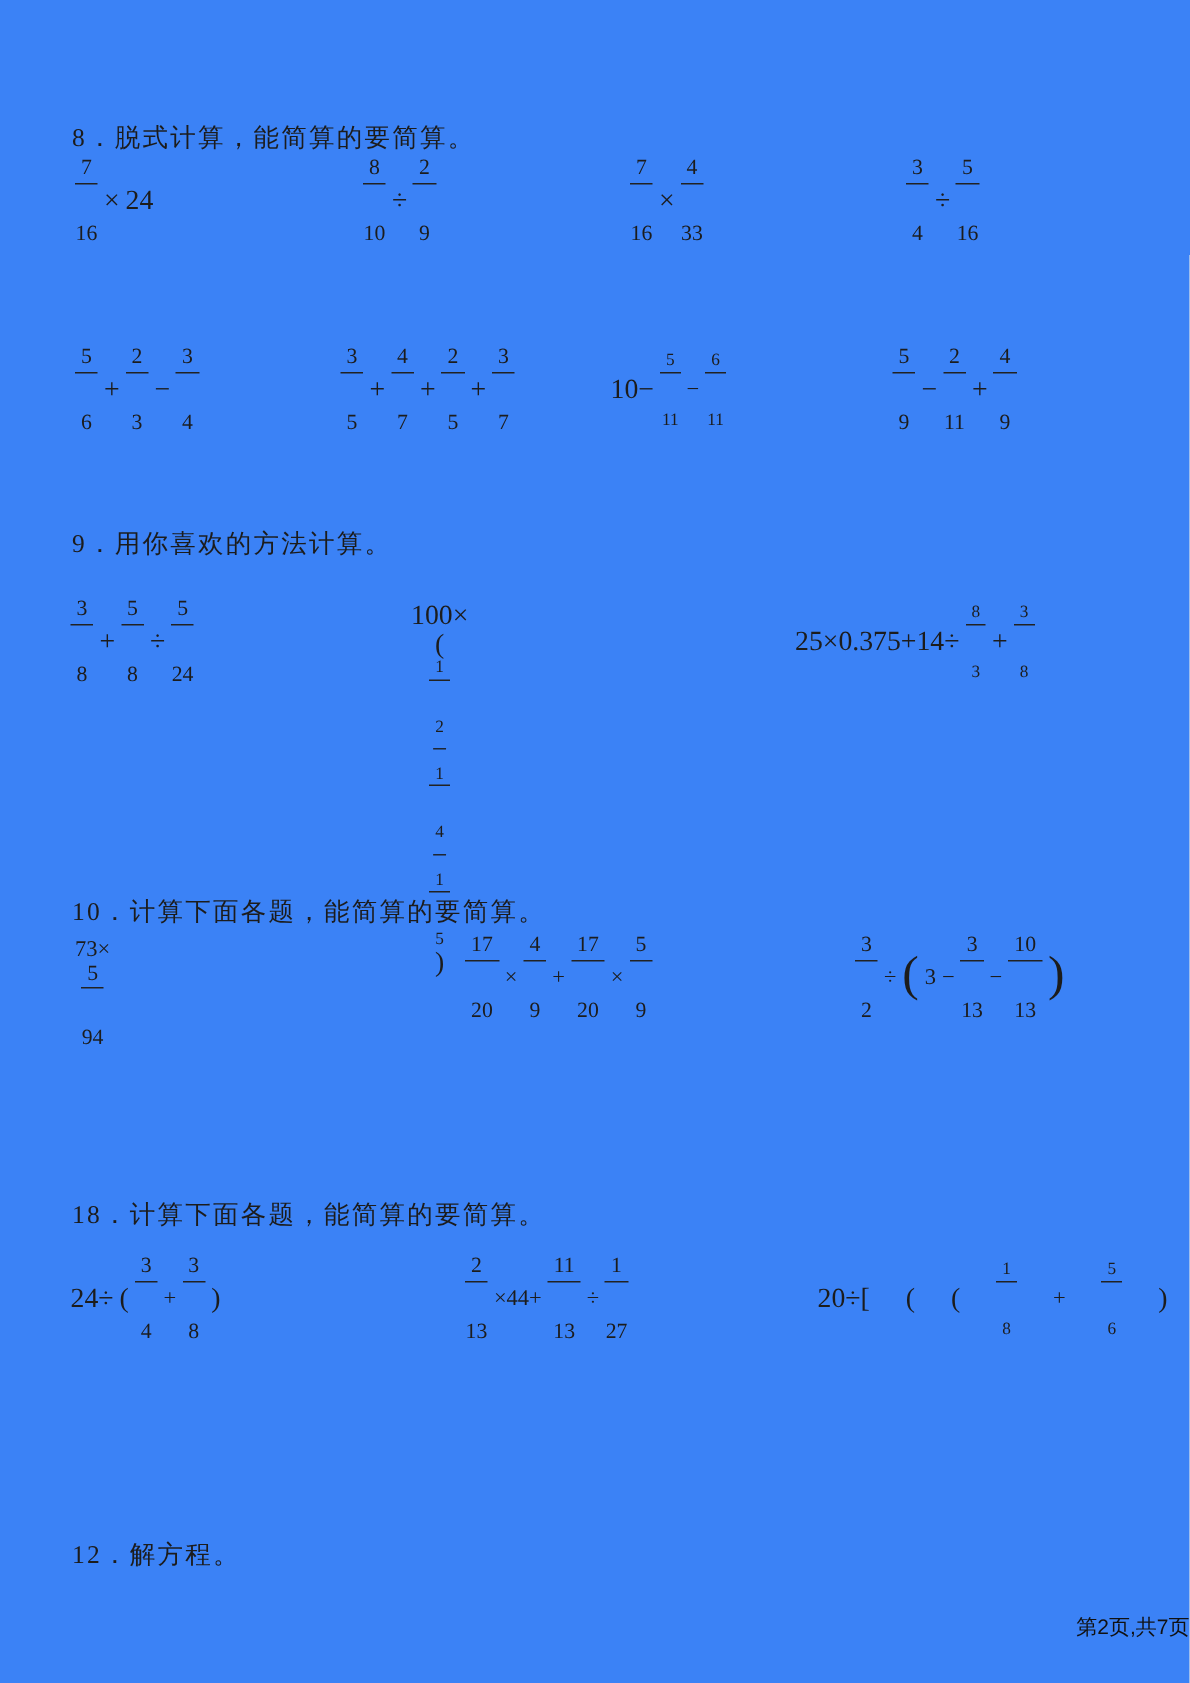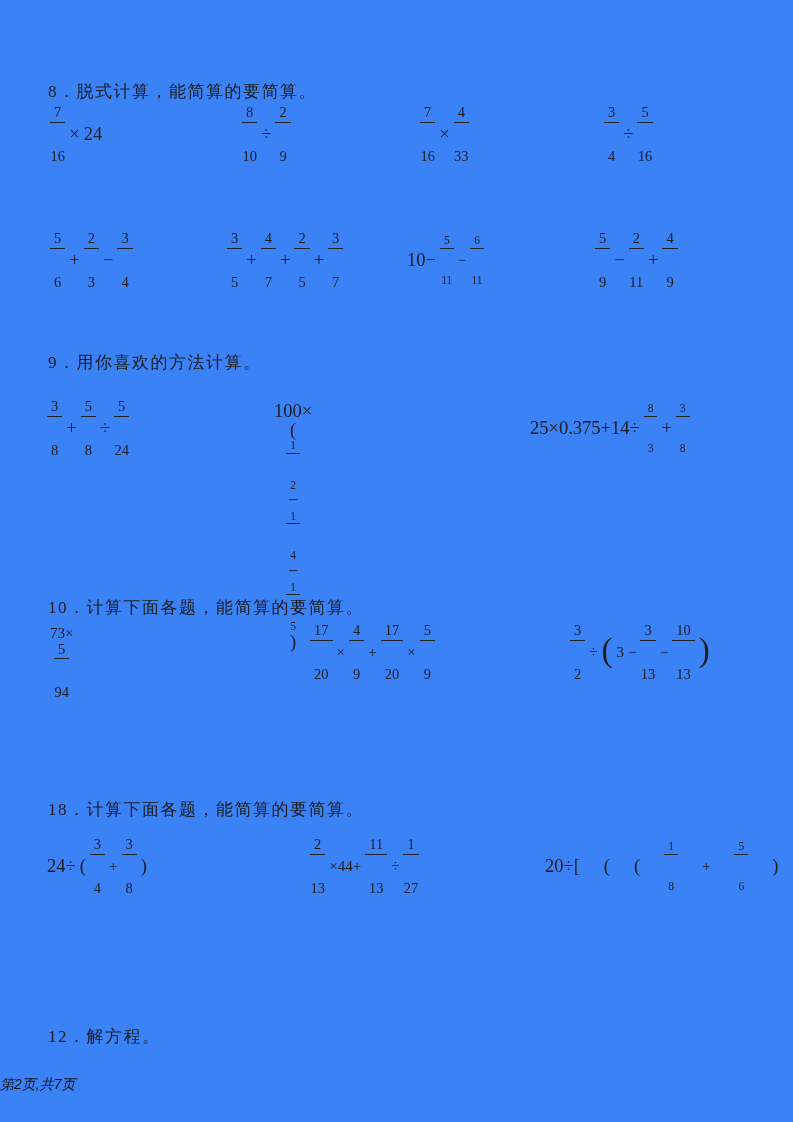--- a/index.html
+++ b/index.html
@@ -34,23 +34,23 @@
   .frac .fnum{display:block;padding:0 4px 1px;border-bottom:1.2px solid #222;}
   .frac .fden{display:block;padding-top:1px;margin-top:24px;}
   .frac.small{font-size:11.5px;line-height:1.1;}
   .bigparen{
     font-size:33px;line-height:1;font-weight:400;
     margin:0 2px;position:relative;top:-2px;
     font-family:"Liberation Serif",serif;
   }
   .footer{
     position:absolute;top:1076px;left:0;width:100%;
-    text-align:left;
+    text-align:right;
     font-family:"Liberation Sans","DejaVu Sans",sans-serif;
-    font-size:14px;color:#111;font-style:italic;
+    font-size:14px;color:#111;
   }
 </style>
 </head>
 <body>
 
 <div class="page">
   <div id="wbody">
       <section>
         <div class="ptitle" style="top: 80px;">8．脱式计算，能简算的要简算。</div>
         <div class="exprrow" style="top: 108px;">

